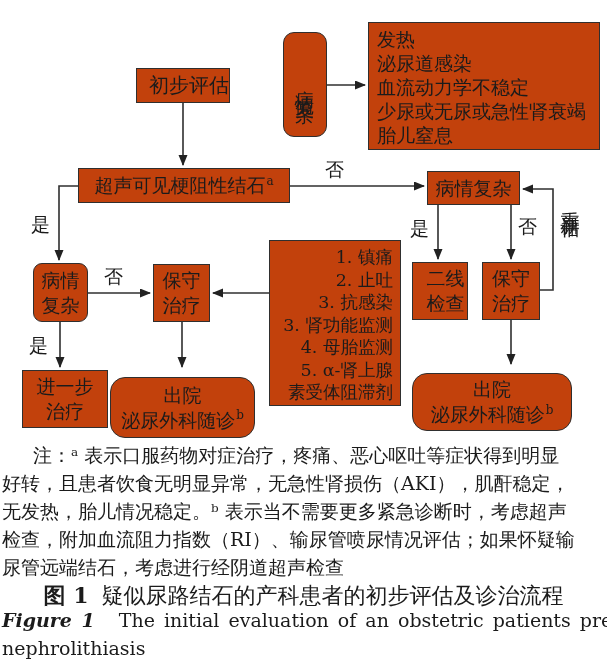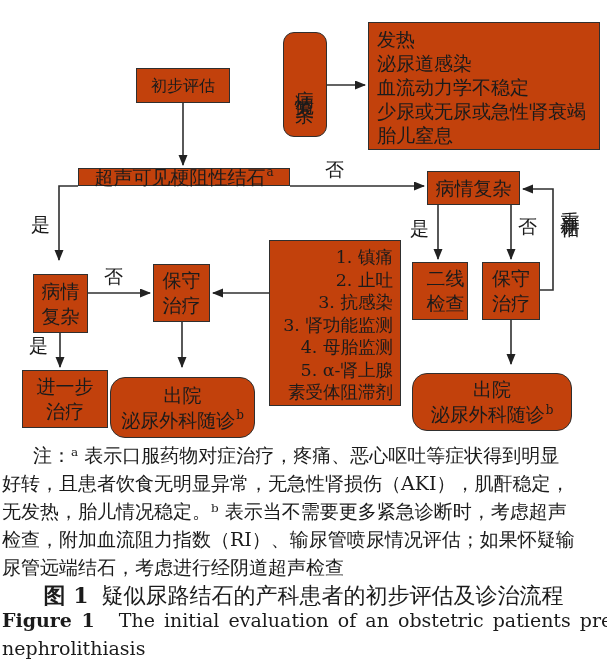--- a/index.html
+++ b/index.html
@@ -32,21 +32,21 @@
   sup.fnote{font-size:12px;line-height:0;vertical-align:super;margin-left:1px;}
   .note{position:absolute;left:2px;top:441px;width:604px;z-index:2;
     font-size:19px;line-height:28px;}
   .note .ln{white-space:nowrap;}
   .note .indent{padding-left:31px;}
   .cap-zh{position:absolute;left:0;top:581px;width:607px;text-align:center;
     font-size:22px;z-index:2;white-space:nowrap;}
   .cap-zh b{margin-right:13px;}
   .cap-en{position:absolute;left:2px;top:609px;width:604px;font-size:19px;
     word-spacing:3px;z-index:2;white-space:nowrap;}
-  .cap-en b{margin-right:24px;}
+  .cap-en b{margin-right:24px;font-style:italic;}
   .cap-en2{position:absolute;left:2px;top:637px;width:604px;font-size:19px;z-index:2;}
 </style>
 </head>
 <body>
 
 <div id="canvas">
 
   <svg class="edges" width="607" height="440" viewBox="0 0 607 440">
     <defs>
       <marker id="ah" markerUnits="userSpaceOnUse" markerWidth="12" markerHeight="10" refX="10" refY="4.5" orient="auto">
@@ -62,41 +62,41 @@
       <path d="M182,322 L182,367" marker-end="url(#ah)"></path>
       <path d="M269,293 L213,293" marker-end="url(#ah)"></path>
       <path d="M327,85 L365,85" marker-end="url(#ah)"></path>
       <path d="M438,205 L438,259" marker-end="url(#ah)"></path>
       <path d="M511,205 L511,259" marker-end="url(#ah)"></path>
       <path d="M540,290 L553,290 L553,189 L523,189" marker-end="url(#ah)"></path>
       <path d="M511,320 L511,364" marker-end="url(#ah)"></path>
     </g>
   </svg>
 
-  <div class="box" style="left:136px;top:68px;width:94px;height:35px;font-size:16px;">
+  <div class="box" style="left:136px;top:68px;width:94px;height:35px;font-size:20px;align-items:flex-end;">
     <span>初步评估</span>
   </div>
 
-  <div class="box" style="left:78px;top:168px;width:212px;height:18px;">
+  <div class="box" style="left:78px;top:168px;width:212px;height:35px;">
     <span><span>超声可见梗阻性结石</span><sup class="fnote">a</sup></span>
   </div>
 
   <div class="box rounded-sm" style="left:283px;top:32px;width:44px;height:105px;">
     <span class="vtext">病情复杂</span>
   </div>
 
   <div class="box leftalign" style="left:368px;top:22px;width:232px;height:128px;padding:4px 8px;line-height:24px;">
     <div>发热</div>
     <div>泌尿道感染</div>
     <div>血流动力学不稳定</div>
     <div>少尿或无尿或急性肾衰竭</div>
     <div>胎儿窒息</div>
   </div>
 
-  <div class="box" style="left:33px;top:274px;width:55px;height:59px;">
+  <div class="box" style="left:33px;top:263px;width:55px;height:59px;border-radius:9px;">
     <span>病情</span>
     <span>复杂</span>
   </div>
 
   <div class="box" style="left:153px;top:264px;width:57px;height:58px;">
     <span>保守</span>
     <span>治疗</span>
   </div>
 
   <div class="box" style="left:22px;top:370px;width:86px;height:58px;">

